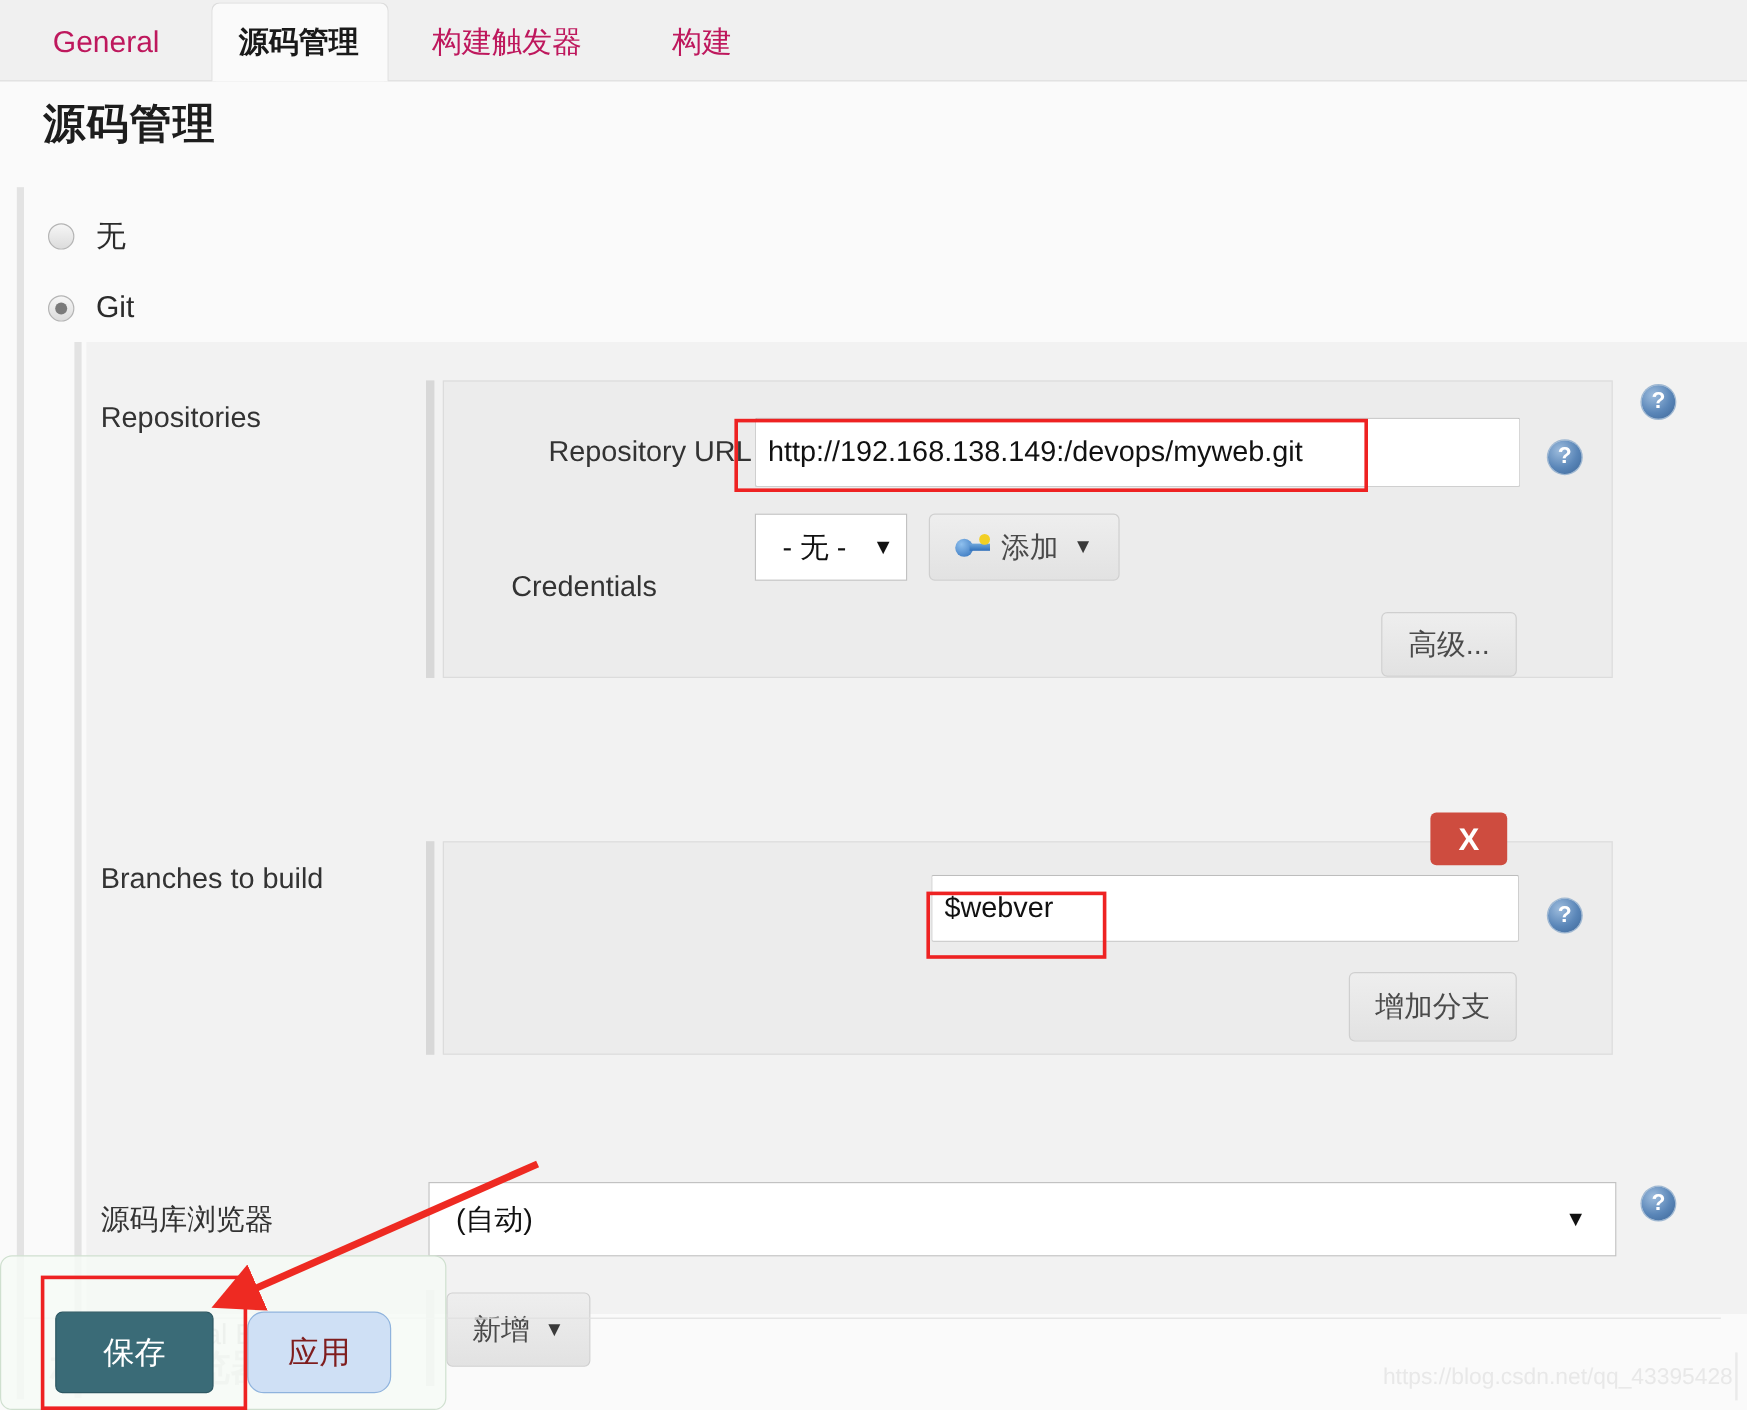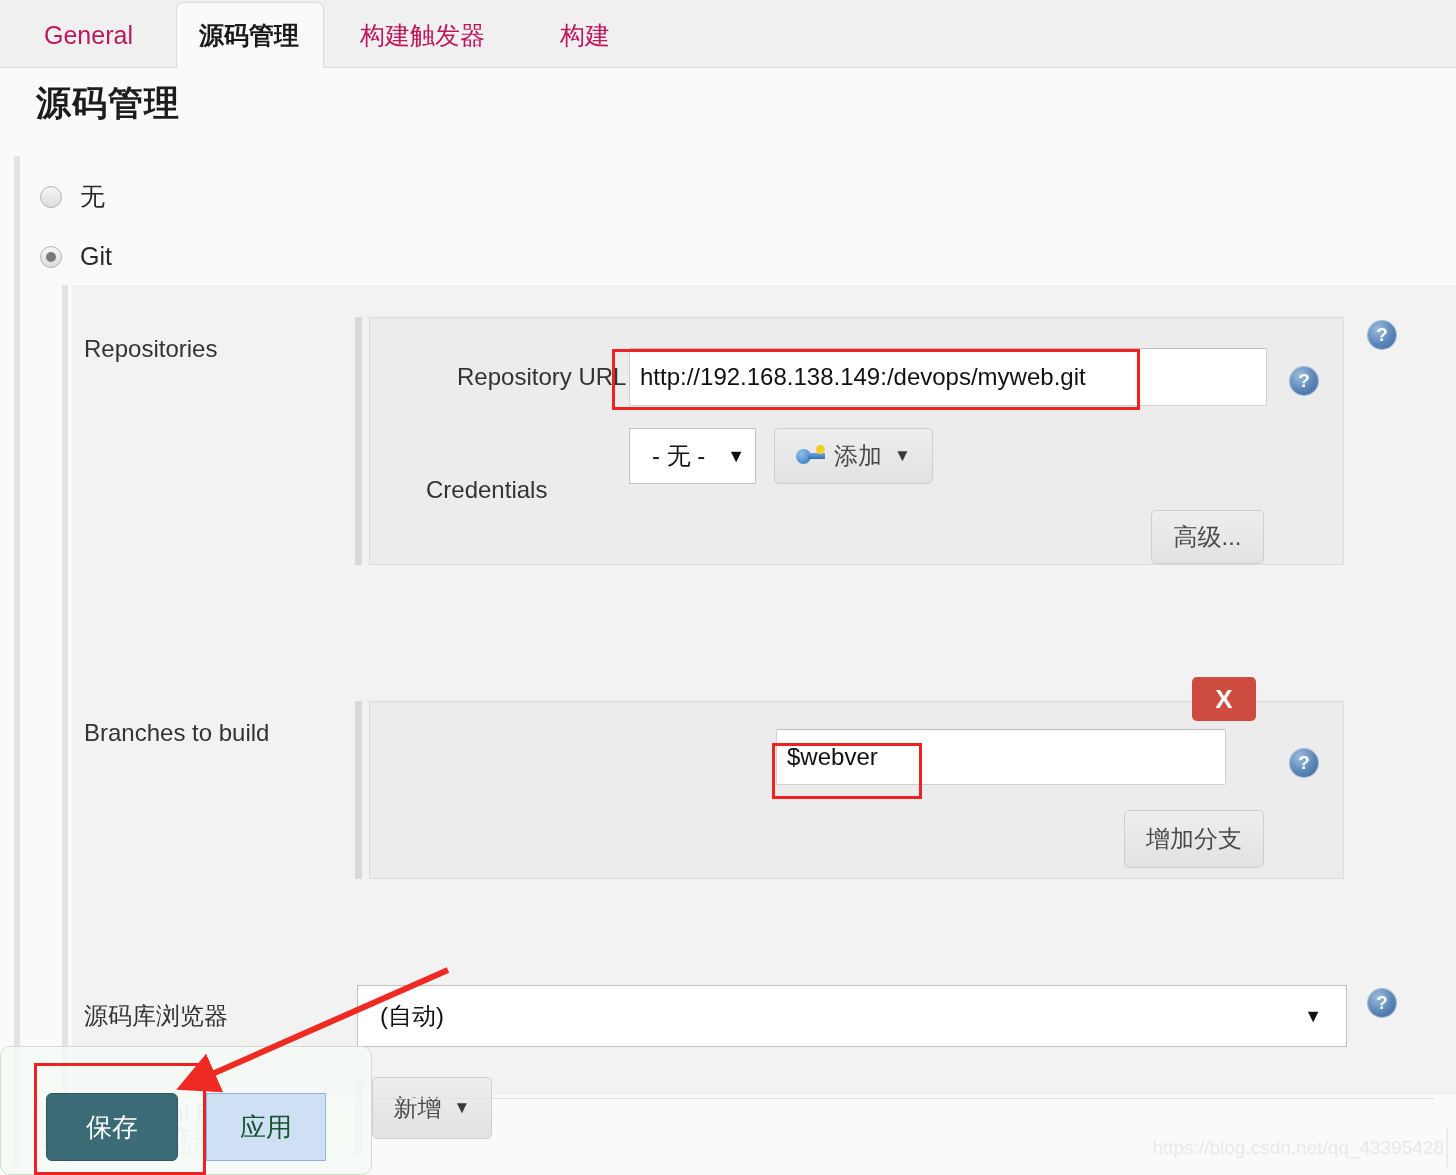--- a/index.html
+++ b/index.html
@@ -315,22 +315,22 @@
     justify-content: center;
     cursor: pointer;
     box-sizing: border-box;
   }
   .apply-btn {
     position: absolute;
     left: 206px; top: 1093px;
     width: 120px; height: 68px;
     background: #cfe0f5;
     border: 1px solid #8fb3dd;
-    border-radius: 0;
-    color: #14532d;
+    border-radius: 14px;
+    color: #7f1d1d;
     font-size: 26px;
     display: flex;
     align-items: center;
     justify-content: center;
     cursor: pointer;
     box-sizing: border-box;
   }
 
   .arrow-svg {
     position: absolute;
@@ -430,21 +430,21 @@
     <div class="help" style="left:1296px; top:36px;">?</div>
     <div class="help" style="left:1218px; top:82px;">?</div>
 
     <div class="field-label" style="left:12px; top:434px;">Branches to build</div>
 
     <div class="subpanel-rail" style="left:283px; top:416px; height:178px;"></div>
 
     <div class="subpanel" style="left:297px; top:416px; width:975px; height:178px;">
 
 
-      <div class="textinput" style="left:406px; top:27px; width:450px; height:56px;">
+      <div class="textinput" style="left:406px; top:27px; width:490px; height:56px;">
         <span>$webver</span>
       </div>
 
       <div class="btn" style="left:754px; top:108px; width:140px; height:58px;">
         <span>增加分支</span>
       </div>
     </div>
 
     <div class="x-btn" style="left:1120px; top:392px; width:64px; height:44px;">X</div>
 

